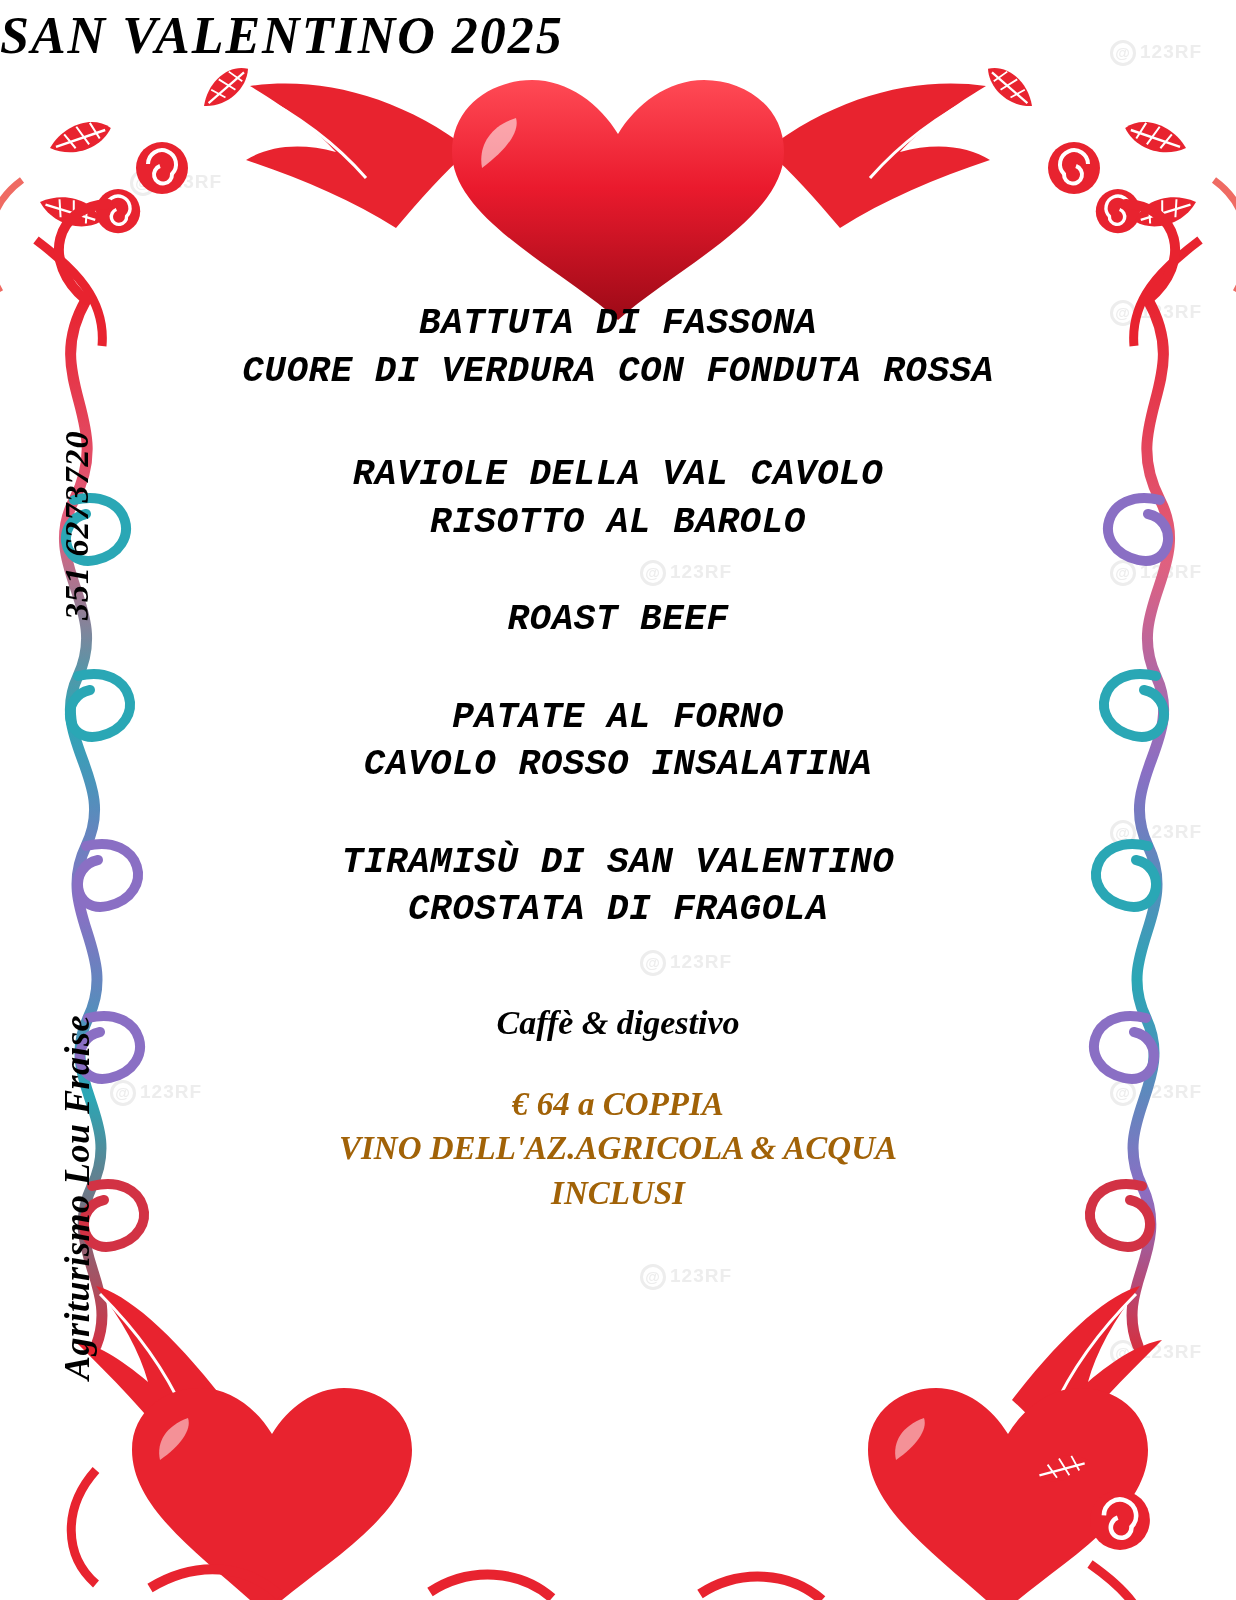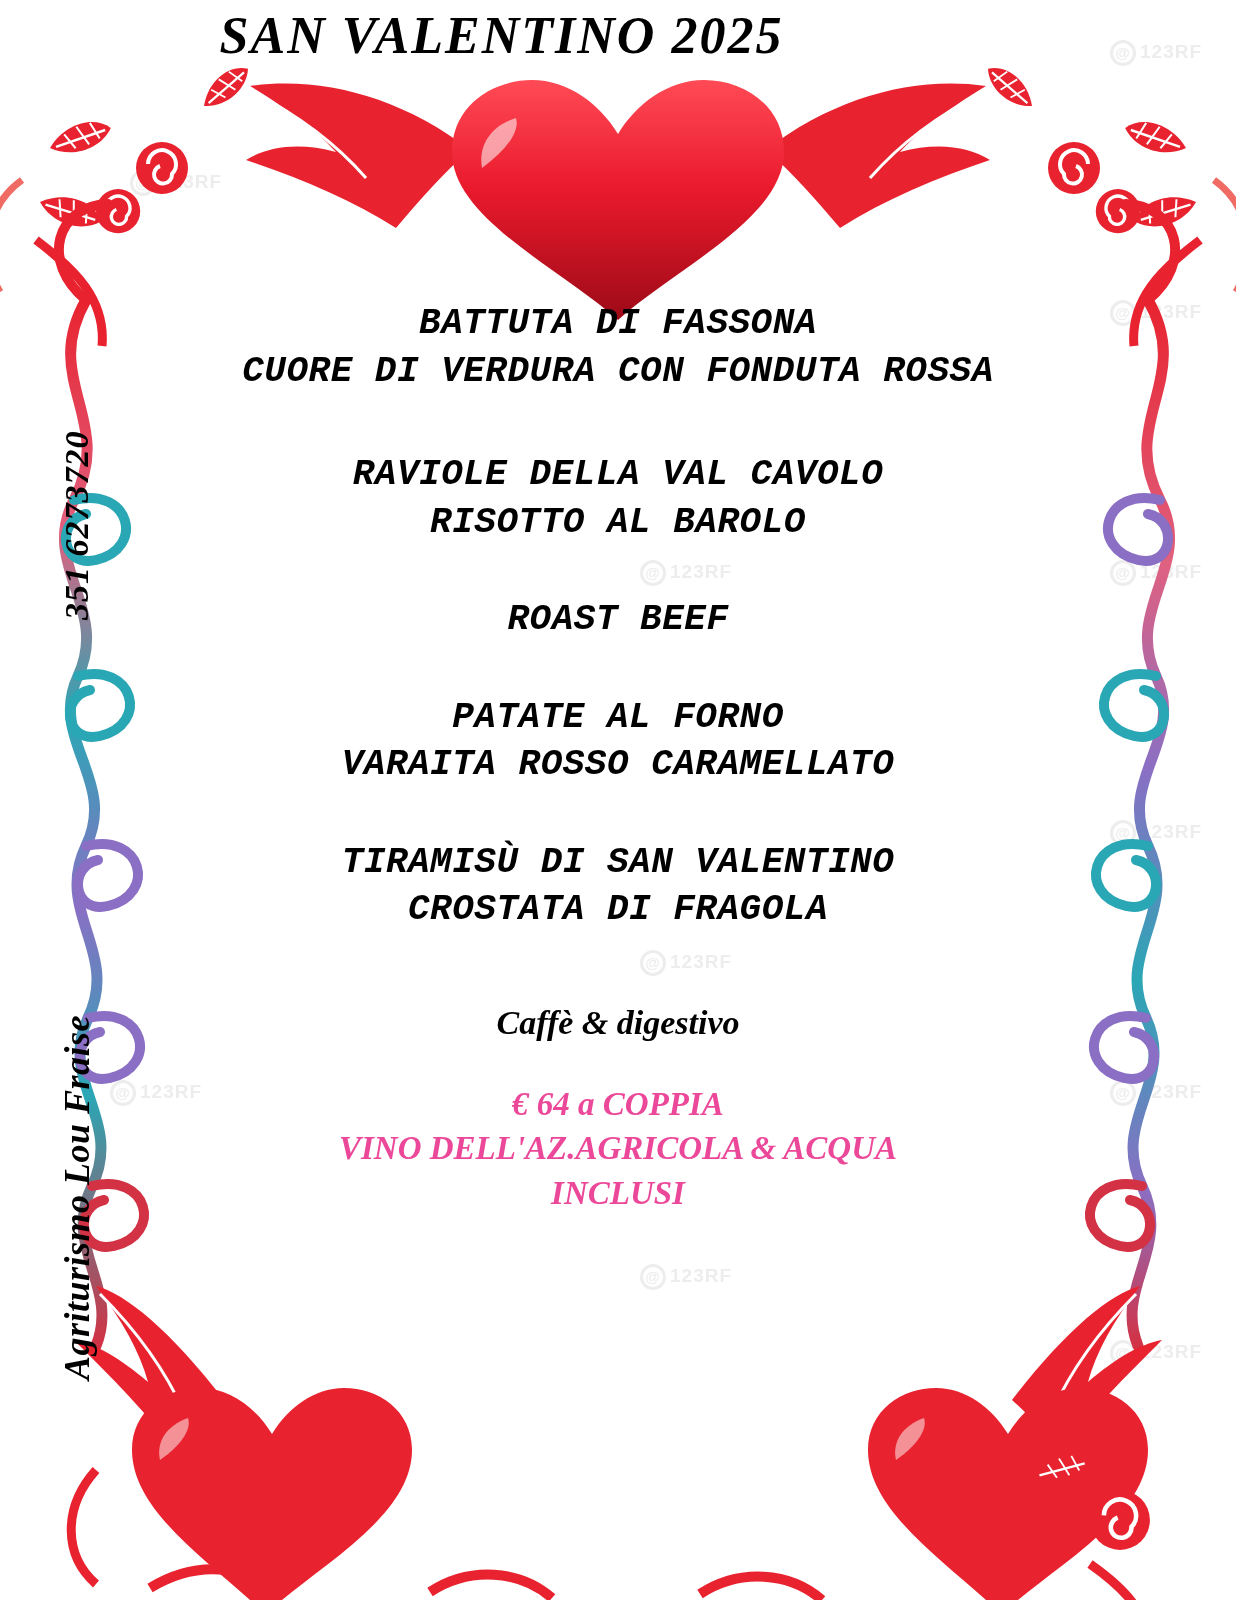--- a/index.html
+++ b/index.html
@@ -54,21 +54,20 @@
     margin-right: 4px;
     vertical-align: middle;
   }
 
   
   .title {
     position: absolute;
     top: 6px;
     left: 0;
     width: 1003px;
-    text-align: center;
     font-family: "Liberation Serif", serif;
     font-weight: bold;
     font-style: italic;
     font-size: 52px;
     letter-spacing: 2px;
     color: #000;
   }
 
   
   .menu {
@@ -104,21 +103,21 @@
     font-size: 34px;
     color: #000;
     margin-bottom: 40px;
   }
   .price {
     font-family: "Liberation Serif", serif;
     font-weight: bold;
     font-style: italic;
     font-size: 33px;
     line-height: 1.35;
-    color: #ec4899;
+    color: #a16207;
   }
 
   
   .side-text {
     position: absolute;
     left: -6px;
     transform-origin: left top;
     font-family: "Liberation Serif", serif;
     font-weight: bold;
     font-style: italic;
@@ -351,21 +350,21 @@
       <div class="dish">RAVIOLE DELLA VAL CAVOLO</div>
       <div class="dish">RISOTTO  AL BAROLO</div>
     </div>
 
     <div class="course secondi">
       <div class="dish">ROAST BEEF</div>
     </div>
 
     <div class="course contorni">
       <div class="dish">PATATE AL FORNO</div>
-      <div class="dish">VARAITA ROSSO CARAMELLATO</div>
+      <div class="dish">CAVOLO ROSSO INSALATINA</div>
     </div>
 
     <div class="course dolci">
       <div class="dish">TIRAMISÙ DI SAN VALENTINO</div>
       <div class="dish">CROSTATA DI FRAGOLA</div>
     </div>
 
     <div class="coffee">Caffè &amp; digestivo</div>
 
     <div class="price">

